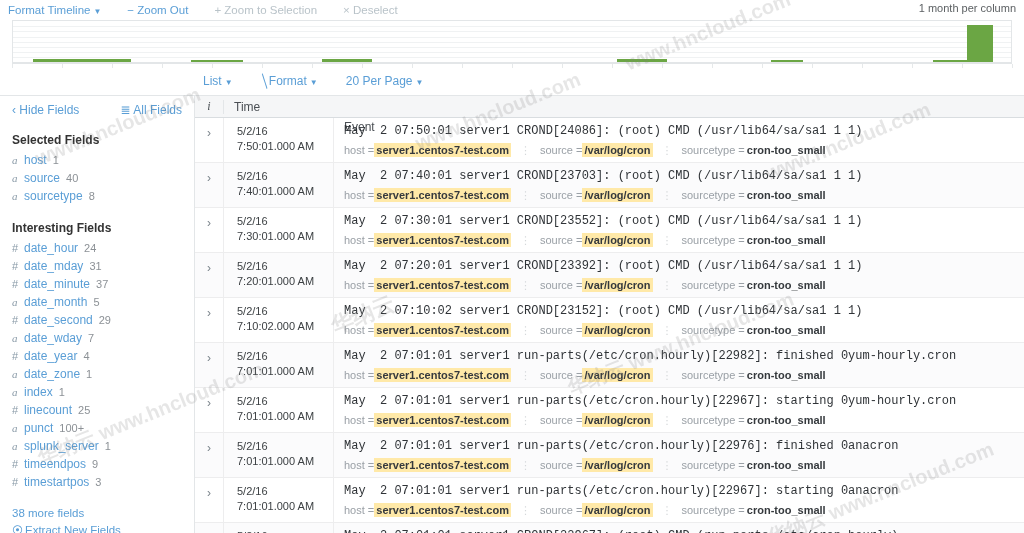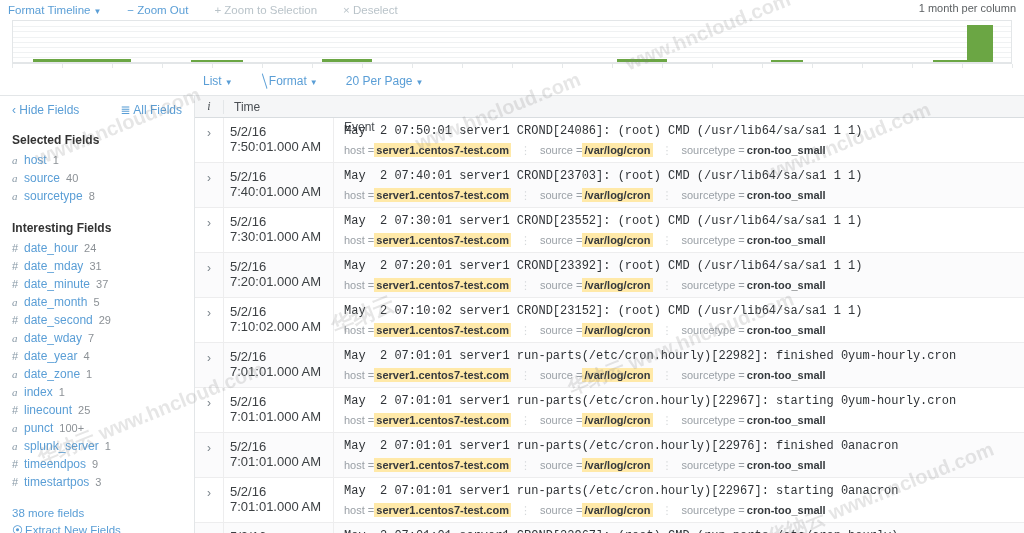--- a/index.html
+++ b/index.html
@@ -117,22 +117,22 @@
   .col-t { width: 110px; padding-left: 10px; border-left: 1px solid #e3e6e8; }
   .col-e { flex: 1; padding-left: 10px; border-left: 1px solid #e3e6e8; margin-top: 41px; }
 
   .ev-row { display: flex; border-bottom: 1px solid #ededee; min-height: 39px; }
   .ev-row.alt { background: #fbfbfc; }
   .ev-exp {
     width: 28px; flex: none; text-align: center; padding-top: 8px;
     color: #7b858c; font-size: 12px; cursor: pointer;
   }
   .ev-time {
-    width: 110px; flex: none; padding: 6px 6px 0 6px;
-    font-size: 13px; color: #3c4043; line-height: 15px;
+    width: 110px; flex: none; padding: 6px 6px 0 13px;
+    font-size: 11px; color: #3c4043; line-height: 15px;
     border-left: 1px solid #ededee;
   }
   .ev-body { flex: 1; padding: 6px 4px 5px 10px; border-left: 1px solid #ededee; }
   .ev-raw {
     font-family: "Liberation Mono", monospace; font-size: 12px;
     color: #2f3337; white-space: pre; line-height: 15px;
   }
   .ev-fields { display: flex; align-items: center; margin-top: 4px; font-size: 11px; line-height: 14px; }
   .fv-lbl { color: #9aa0a6; }
   .fv-val { font-weight: bold; color: #35393d; padding: 0 2px; }

